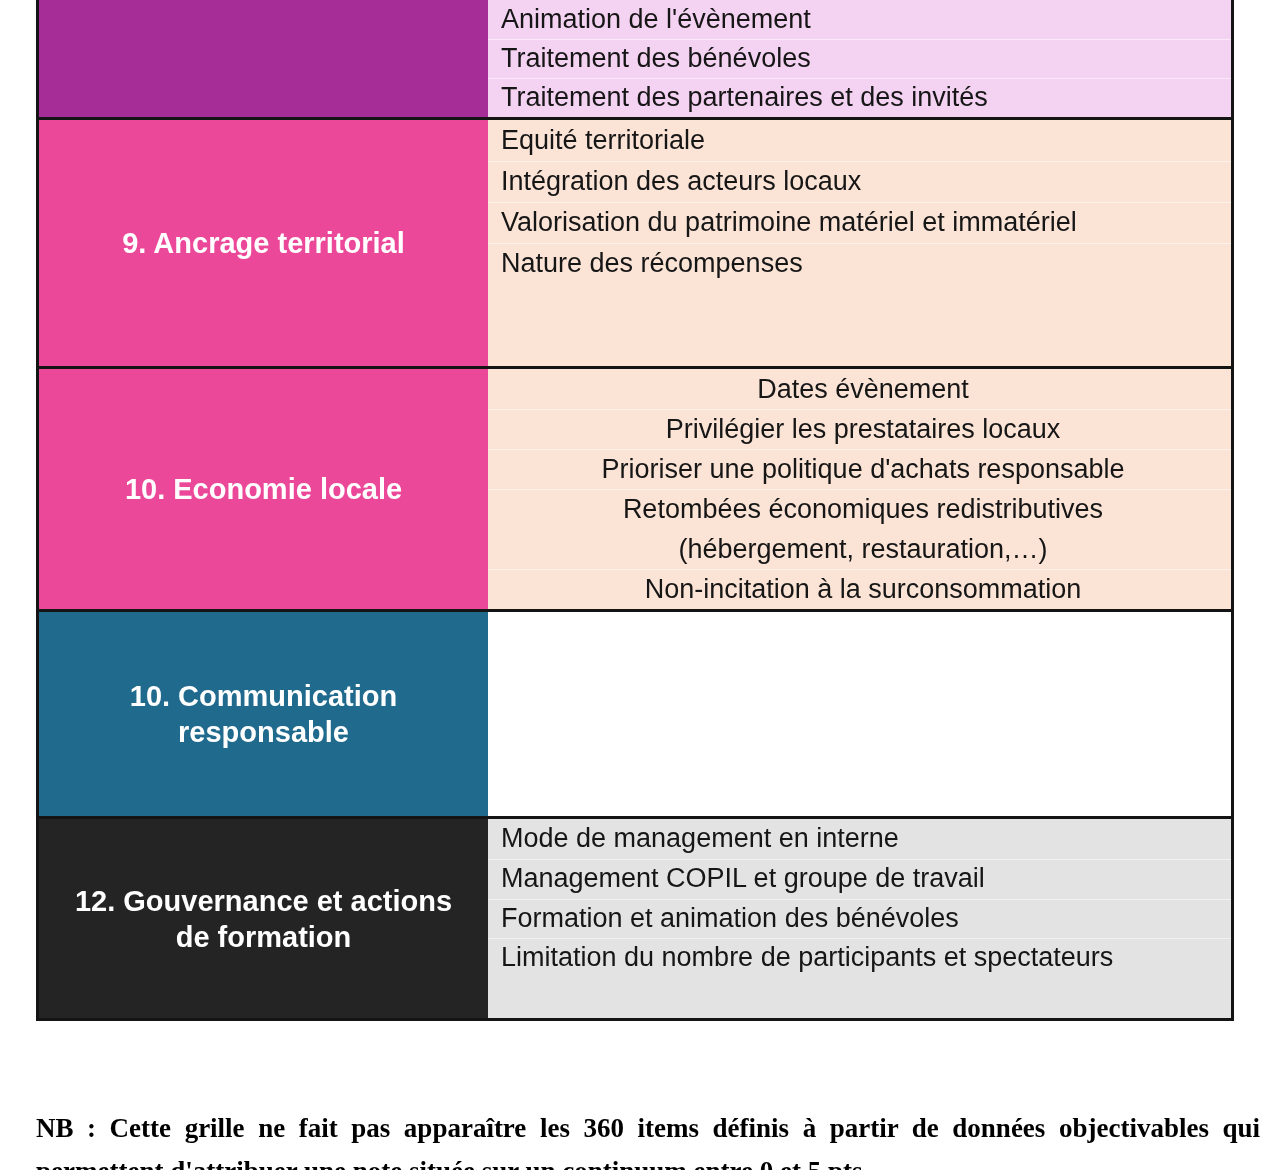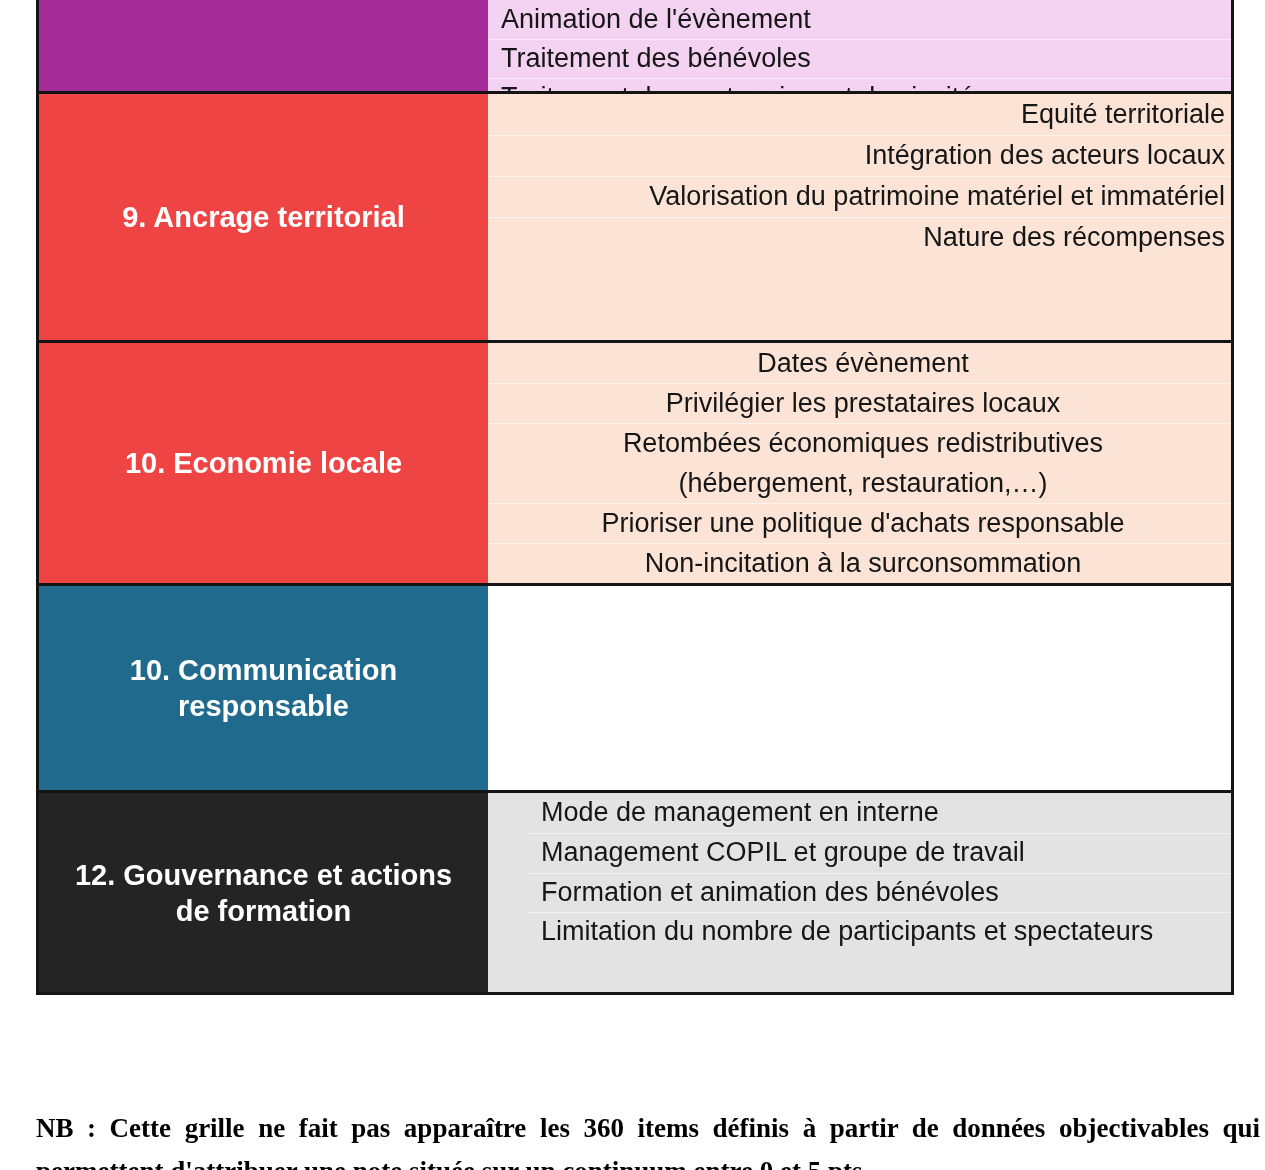--- a/index.html
+++ b/index.html
@@ -7,52 +7,52 @@
     width:1265px;height:1170px;position:relative;background:#ffffff;
     font-family:"Liberation Sans", sans-serif;overflow:hidden;
   }
   
   .doc{
     position:absolute;left:36px;top:0;width:1198px;box-sizing:border-box;
     border:3px solid #141414;border-top:none;background:#fff;
   }
   .sec{display:flex;box-sizing:border-box;}
   .sec + .sec{border-top:3px solid #141414;}
-  .sec-top{height:91px;justify-content:center;}
+  .sec-top{height:117px;justify-content:center;}
   .sec-9  {height:249px;}
   .sec-10 {height:243px;}
   .sec-11 {height:207px;}
   .sec-12 {height:202px;}
   .cat{
     width:449px;flex:0 0 449px;display:flex;align-items:center;justify-content:center;
     text-align:center;color:#ffffff;font-weight:bold;font-size:29px;line-height:36px;
     white-space:pre-line;box-sizing:border-box;padding:0 4px;
   }
   .items{
     flex:1;display:flex;flex-direction:column;box-sizing:border-box;
   }
   .item{
     padding-left:13px;padding-right:6px;font-size:27px;color:#161616;
     white-space:pre-line;box-sizing:border-box;
   }
   .items .item:not(:last-child){box-shadow:0 1px 0 rgba(255,255,255,0.5);}
   .sec-top .item{line-height:39px;}
-  .sec-9   .item{line-height:41px;text-align:right;}
+  .sec-9   .item{line-height:41px;}
   .sec-10  .item{line-height:40px;text-align:center;}
   .sec-11  .item{line-height:40.8px;}
   .sec-12  .item{line-height:39.8px;}
   
   .cat-purple{background:#A62C98;}
   .it-pink   {background:#F4D2F2;}
-  .cat-orange{background:#ef4444;}
+  .cat-orange{background:#ec4899;}
   .it-peach  {background:#FBE3D6;}
   .cat-teal  {background:#1F6A8D;}
   .it-blue   {background:#D9E5F2;}
   .cat-dark  {background:#242424;}
-  .it-gray   {background:#E3E3E3;padding-left:40px;}
+  .it-gray   {background:#E3E3E3;}
   
   .note{
     position:absolute;left:36px;top:1080px;width:1224px;
     font-family:"Liberation Serif", serif;font-weight:bold;font-size:27px;
     line-height:43px;color:#000000;text-align:justify;
   }
 </style>
 </head>
 <body>
 
@@ -75,23 +75,23 @@
       <div class="item">Valorisation du patrimoine matériel et immatériel</div>
       <div class="item">Nature des récompenses</div>
     </div>
   </div>
 
   <div class="sec sec-10">
     <div class="cat cat-orange">10. Economie locale</div>
     <div class="items it-peach">
       <div class="item">Dates évènement</div>
       <div class="item">Privilégier les prestataires locaux</div>
+      <div class="item">Prioriser une politique d'achats responsable</div>
       <div class="item">Retombées économiques redistributives
 (hébergement, restauration,…)</div>
-      <div class="item">Prioriser une politique d'achats responsable</div>
       <div class="item">Non-incitation à la surconsommation</div>
     </div>
   </div>
 
   <div class="sec sec-11">
     <div class="cat cat-teal">10. Communication
 responsable</div>
   </div>
 
   <div class="sec sec-12">

